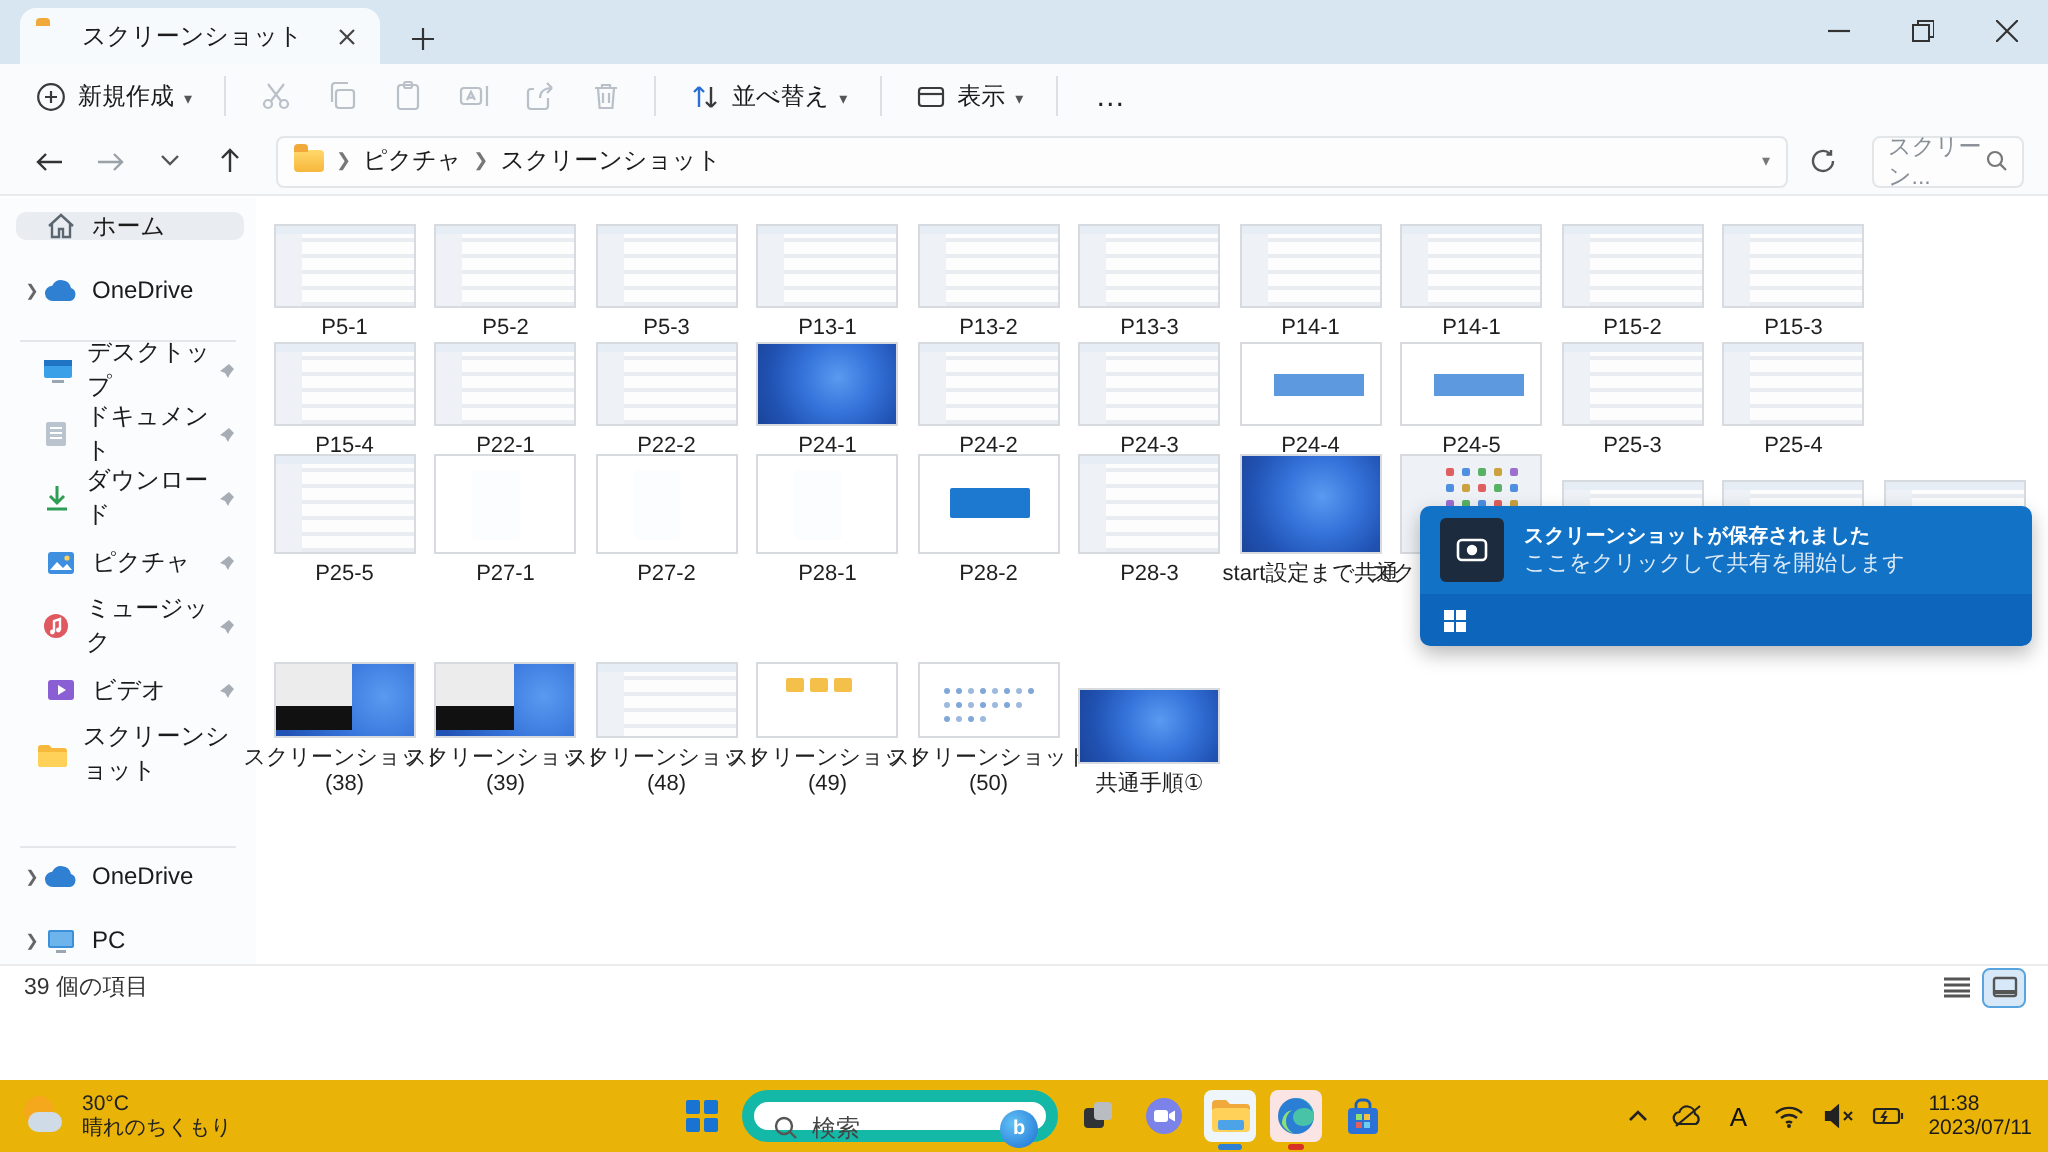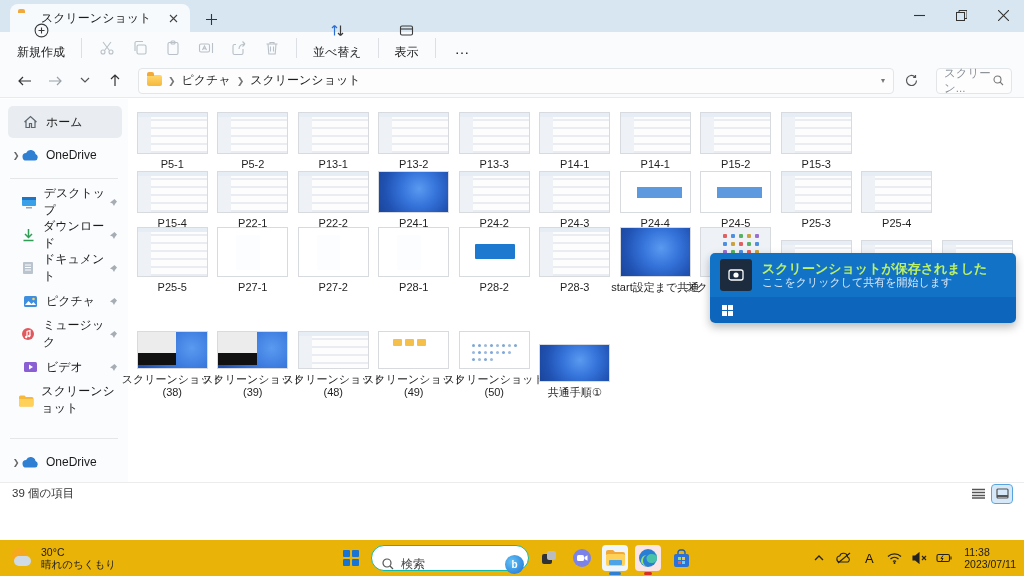--- a/index.html
+++ b/index.html
@@ -15,39 +15,39 @@
   .tab .ficon { width:16px; height:12px; position:relative; }
   .tab-close { margin-left:auto; font-size:11px; color:#444; width:18px;height:18px; display:flex;align-items:center;justify-content:center; border-radius:4px; }
   .newtab { width:26px; height:26px; margin-left:8px; color:#333; font-size:15px; display:flex; align-items:center; justify-content:center; }
   .caption { position:absolute; right:0; top:0; height:32px; display:flex; }
   .cap-btn { width:42px; height:30px; display:flex; align-items:center; justify-content:center; color:#333; }
 
   .folder-glyph { width:15px; height:11px; background:linear-gradient(#ffd86b,#f6b73c); border-radius:2px; position:relative; }
   .folder-glyph::before { content:""; position:absolute; top:-3px; left:0; width:7px; height:4px; background:#f2a93b; border-radius:2px 2px 0 0; }
 
   .toolbar { position:absolute; left:0; top:32px; right:0; height:32px; background:#f9fbfd; display:flex; align-items:center; padding:0 10px; gap:2px; }
-  .tb-btn { display:flex; align-items:center; gap:5px; padding:4px 7px; border-radius:4px; font-size:12px; color:#1b1b1b;flex-direction:column; }
+  .tb-btn { display:flex; align-items:center; gap:5px; padding:4px 7px; border-radius:4px; font-size:12px; color:#1b1b1b; }
   .tb-ico { width:17px; height:17px; display:flex; align-items:center; justify-content:center; }
   .tb-sep { width:1px; height:20px; background:#dcdfe3; margin:0 7px; }
   .chev { font-size:8px; color:#555; transform:translateY(1px); }
   .dim svg { stroke:#b9c0c8 !important; }
   .more-dots { font-size:15px; letter-spacing:1px; color:#222; padding:0 10px; }
 
   .addr { position:absolute; left:0; top:64px; right:0; height:34px; background:#f9fbfd; border-bottom:1px solid #e8eaec; display:flex; align-items:center; padding:0 12px; gap:4px; }
   .nav-btn { width:26px; height:26px; display:flex; align-items:center; justify-content:center; color:#333; font-size:13px; border-radius:4px; }
   .nav-btn.fwd { color:#9aa1a8; }
   .crumbbar { flex:1; height:26px; margin-left:6px; border:1px solid #e3e6e9; background:#fdfdfe; border-radius:4px; display:flex; align-items:center; padding:0 8px; gap:6px; font-size:12px; color:#1b1b1b; }
   .crumb-sep { color:#777; font-size:9px; }
   .crumb-tail { margin-left:auto; display:flex; gap:14px; color:#555; align-items:center; }
   .searchbox { width:76px; height:26px; border:1px solid #e3e6e9; background:#fdfdfe; border-radius:4px; display:flex; align-items:center; padding:0 7px; margin-left:8px; font-size:11.5px; color:#8a9097; }
   .searchbox .mag { margin-left:auto; }
 
   
   .sidebar { position:absolute; left:0; top:99px; width:128px; bottom:58px; background:#fbfcfe; overflow:hidden; padding-top:6px; }
-  .side-item { display:flex; align-items:center; height:32px; margin:1px 6px 1px 8px; padding:0 4px 0 2px; border-radius:5px; font-size:12px; color:#1b1b1b; position:relative; }
+  .side-item { display:flex; align-items:center; height:14px; margin:1px 6px 18px 8px; padding:0 4px 0 2px; border-radius:5px; font-size:12px; color:#1b1b1b; position:relative; }
   .side-item.sel { background:#e9edf1; }
   .side-item .exp { width:12px; font-size:8px; color:#666; text-align:center; }
   .side-item .noexp { width:12px; }
   .side-item .sicon { width:17px; height:15px; margin-right:7px; display:flex; align-items:center; justify-content:center; }
   .side-item .pin { margin-left:auto; opacity:.75; }
   .side-div { height:1px; background:#e4e7ea; margin:7px 10px; }
 
   
   .content { position:absolute; left:128px; top:99px; right:0; bottom:58px; background:#fff; }
   .grid-row { position:absolute; left:4px; display:flex; }
@@ -84,38 +84,38 @@
   .statusbar { position:absolute; left:0; bottom:36px; right:0; height:22px; background:#fff; border-top:1px solid #ececec; display:flex; align-items:center; padding:0 12px; font-size:11.5px; color:#333; }
   .view-toggles { margin-left:auto; display:flex; gap:4px; align-items:center; }
   .vt { width:20px; height:18px; display:flex; align-items:center; justify-content:center; border-radius:3px; }
   .vt.sel { background:#d7e9f8; outline:1.5px solid #57a4de; }
 
   
   .toast { position:absolute; left:710px; top:253px; width:306px; height:70px; border-radius:5px; overflow:hidden; z-index:50;
            box-shadow:0 4px 10px rgba(0,0,0,.28); }
   .toast-top { height:44px; background:#1273c6; display:flex; align-items:center; padding:0 10px; gap:10px; }
   .toast-ico { width:32px; height:32px; background:#1c2c3e; border-radius:3px; display:flex; align-items:center; justify-content:center; flex:0 0 auto; }
-  .toast-title { font-size:13px; font-weight:bold; color:#bef264; line-height:15px; }
+  .toast-title { font-size:10px; font-weight:bold; color:#ffffff; line-height:15px; }
   .toast-sub { font-size:11px; color:#dce9f6; line-height:13px; }
   .toast-bottom { height:26px; background:#0d66bc; display:flex; align-items:center; padding:0 12px; gap:6px; color:#fff; font-size:11.5px; font-weight:bold; }
   .winlogo { width:11px; height:11px; display:grid; grid-template-columns:5px 5px; grid-template-rows:5px 5px; gap:1px; }
   .winlogo i { background:#fff; }
 
   
   .taskbar { position:absolute; left:0; bottom:0; width:1024px; height:36px; background:#eab308; display:flex; align-items:center; }
   .weather { display:flex; align-items:center; gap:7px; padding-left:10px; width:200px; }
   .wicon { position:relative; width:24px; height:22px; }
   .wsun { position:absolute; left:2px; top:1px; width:15px; height:15px; border-radius:50%; background:#f6a81c; }
   .wcloud { position:absolute; left:4px; top:9px; width:17px; height:10px; border-radius:8px; background:#cfdce8; }
   .wtxt { font-size:10.5px; color:#222; line-height:12px; }
   .tb-center { position:absolute; left:338px; display:flex; align-items:center; gap:7px; }
   .start { width:26px; height:26px; display:flex; align-items:center; justify-content:center; border-radius:4px; }
   .startlogo { width:16px; height:16px; display:grid; grid-template-columns:7px 7px; grid-template-rows:7px 7px; gap:1.5px; }
   .startlogo i { background:#1873d3; border-radius:1px; }
-  .tsearch { width:158px; height:26px; background:#fff; border:1px solid #14b8a6; border-radius:13px; display:flex; align-items:center; padding:12px 4px 0 10px; gap:7px; font-size:12px; color:#444; }
+  .tsearch { width:158px; height:26px; background:#fff; border:6px solid #14b8a6; border-radius:13px; display:flex; align-items:center; padding:12px 4px 0 10px; gap:7px; font-size:12px; color:#444; }
   .bing { margin-left:auto; width:19px; height:19px; border-radius:50%; background:radial-gradient(circle at 35% 35%, #62c2f5, #1c6fd4); display:flex; align-items:center; justify-content:center; color:#fff; font-size:10px; font-weight:bold; }
   .task-ico { width:26px; height:26px; border-radius:4px; display:flex; align-items:center; justify-content:center; position:relative; }
   .task-ico.open { background:#eef5fb; }
   .task-ico.open::after { content:""; position:absolute; bottom:-4px; left:7px; width:12px; height:3px; border-radius:2px; background:#2f7fd3; }
   .task-ico.alert { background:#fbe4e4; }
   .task-ico.alert::after { content:""; position:absolute; bottom:-4px; left:9px; width:8px; height:3px; border-radius:2px; background:#d93025; }
   .tray { margin-left:auto; display:flex; align-items:center; gap:3px; padding-right:8px; }
   .tray-ico { width:22px; height:24px; display:flex; align-items:center; justify-content:center; color:#222; }
   .clock { text-align:left; font-size:10.5px; color:#1b1b1b; line-height:12.5px; padding-left:6px; }
 
@@ -328,40 +328,40 @@
           <span>デスクトップ</span>
           <span class="pin">
             <svg width="9" height="9" viewBox="0 0 9 9" fill="none" stroke="#6a737c" stroke-width="1">
               <path d="M5.5 1l2.5 2.5L6 6 5 8 3.5 5.5 1 4.5 3 3z" fill="#8a939c" stroke="none"></path>
             </svg>
           </span>
         </div>
         <div class="side-item">
           <span class="noexp"></span>
           <span class="sicon">
-            <svg width="13" height="14" viewBox="0 0 13 14" fill="none" stroke="#2f9e54" stroke-width="1.5">
-              <path d="M6.5 1v8M3 6l3.5 3.5L10 6M1.5 12.5h10"></path>
-            </svg>
-          </span>
-          <span>ダウンロード</span>
+            <svg width="12" height="14" viewBox="0 0 12 14">
+              <rect x="1" y="1" width="10" height="12" rx="1" fill="#b9c4cf"></rect>
+              <path d="M3 4h6M3 6.5h6M3 9h6" stroke="#fff" stroke-width="1"></path>
+            </svg>
+          </span>
+          <span>ドキュメント</span>
           <span class="pin">
             <svg width="9" height="9" viewBox="0 0 9 9" fill="none" stroke="#6a737c" stroke-width="1">
               <path d="M5.5 1l2.5 2.5L6 6 5 8 3.5 5.5 1 4.5 3 3z" fill="#8a939c" stroke="none"></path>
             </svg>
           </span>
         </div>
         <div class="side-item">
           <span class="noexp"></span>
           <span class="sicon">
-            <svg width="12" height="14" viewBox="0 0 12 14">
-              <rect x="1" y="1" width="10" height="12" rx="1" fill="#b9c4cf"></rect>
-              <path d="M3 4h6M3 6.5h6M3 9h6" stroke="#fff" stroke-width="1"></path>
-            </svg>
-          </span>
-          <span>ドキュメント</span>
+            <svg width="13" height="14" viewBox="0 0 13 14" fill="none" stroke="#2f9e54" stroke-width="1.5">
+              <path d="M6.5 1v8M3 6l3.5 3.5L10 6M1.5 12.5h10"></path>
+            </svg>
+          </span>
+          <span>ダウンロード</span>
           <span class="pin">
             <svg width="9" height="9" viewBox="0 0 9 9" fill="none" stroke="#6a737c" stroke-width="1">
               <path d="M5.5 1l2.5 2.5L6 6 5 8 3.5 5.5 1 4.5 3 3z" fill="#8a939c" stroke="none"></path>
             </svg>
           </span>
         </div>
         <div class="side-item">
           <span class="noexp"></span>
           <span class="sicon">
             <svg width="15" height="13" viewBox="0 0 15 13">
@@ -455,20 +455,24 @@
 
     <div class="content" id="content">
         <div class="grid-row" style="top: 13px;">
           <div class="cell">
             <div class="thumb t-win" style="height: 42px;"></div>
             <div class="clabel"><span>P5-1</span></div>
           </div>
           <div class="cell">
             <div class="thumb t-win" style="height: 42px;"></div>
             <div class="clabel"><span>P5-2</span></div>
+          </div>
+          <div class="cell">
+            <div class="thumb t-win" style="height: 42px;"></div>
+            <div class="clabel"><span>P5-3</span></div>
           </div>
           <div class="cell">
             <div class="thumb t-win" style="height: 42px;"></div>
             <div class="clabel"><span>P13-1</span></div>
           </div>
           <div class="cell">
             <div class="thumb t-win" style="height: 42px;"></div>
             <div class="clabel"><span>P13-2</span></div>
           </div>
           <div class="cell">

